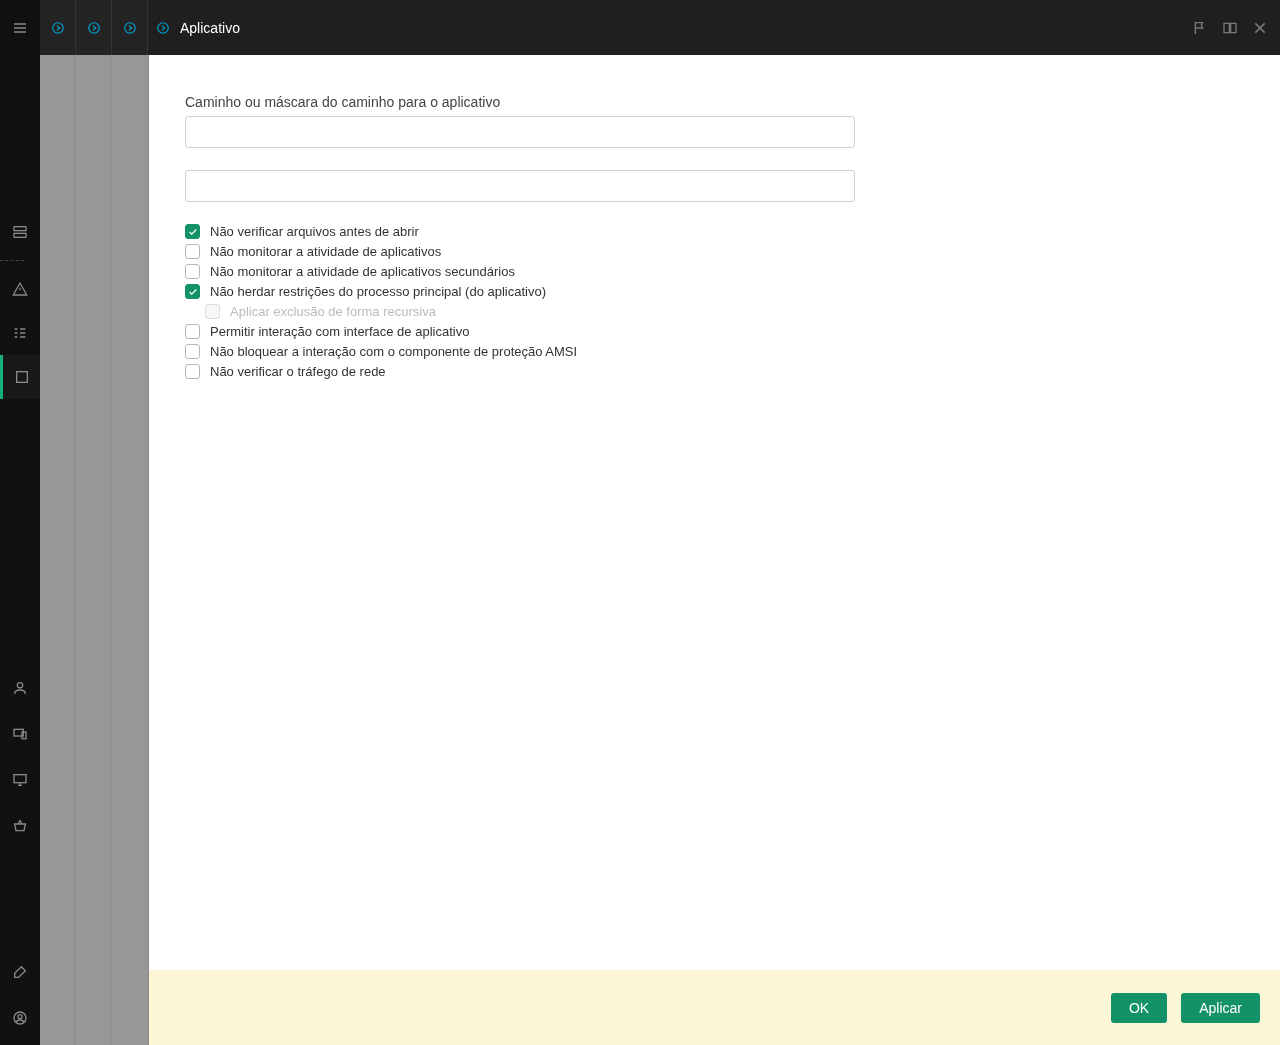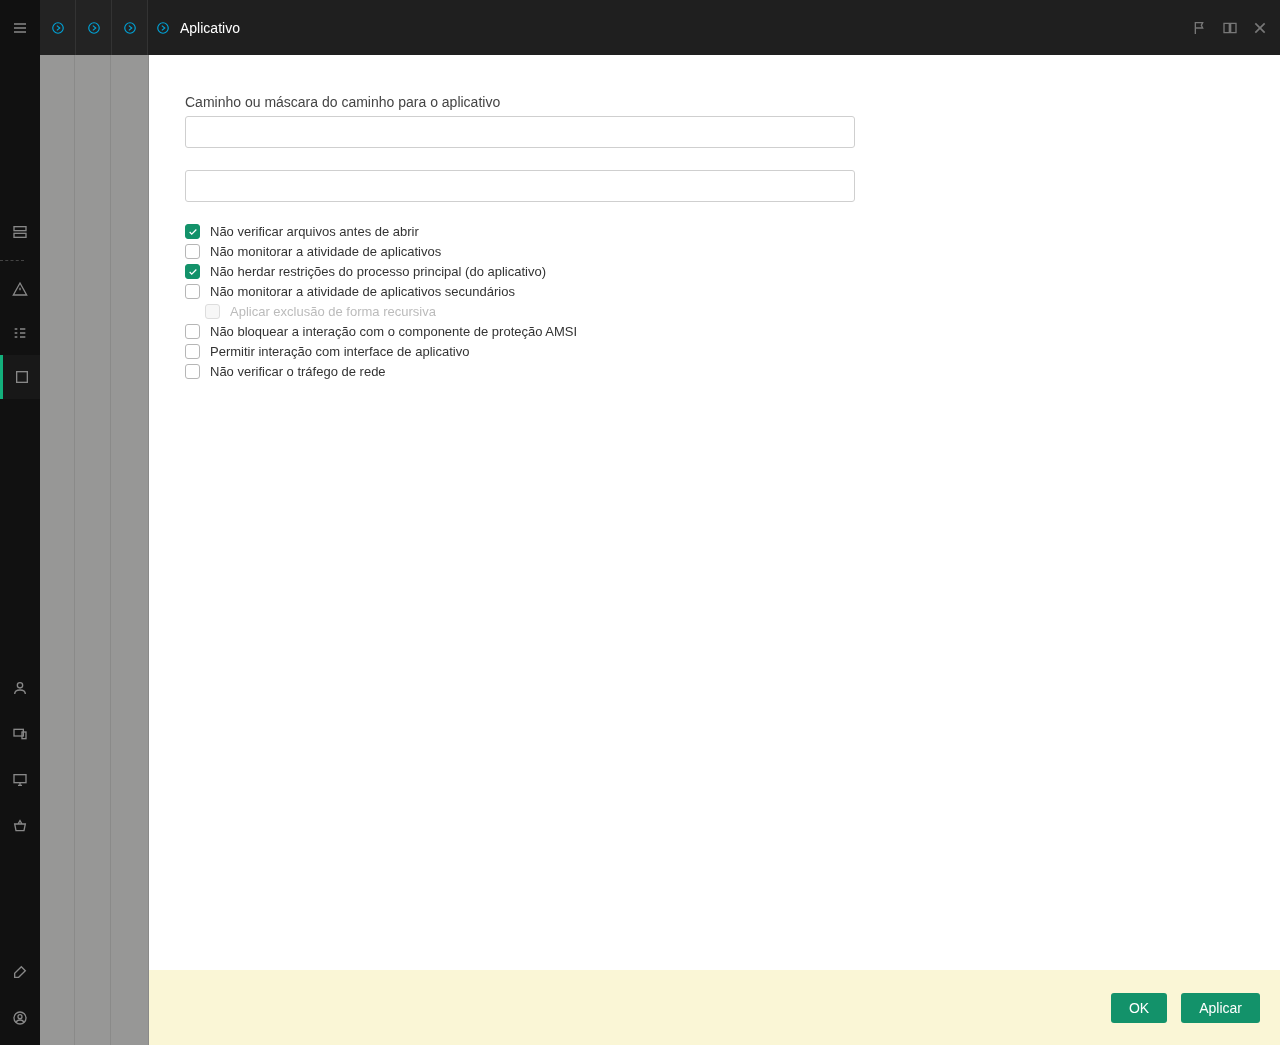--- a/index.html
+++ b/index.html
@@ -216,46 +216,46 @@
           </div>
           <span class="check-label">Não verificar arquivos antes de abrir</span>
         </div>
 
         <div class="check-row">
           <div class="check-box"></div>
           <span class="check-label">Não monitorar a atividade de aplicativos</span>
         </div>
 
         <div class="check-row">
+          <div class="check-box"></div>
+          <span class="check-label">Não monitorar a atividade de aplicativos secundários</span>
+        </div>
+
+        <div class="check-row">
           <div class="check-box checked">
             <svg viewBox="0 0 24 24">
                 <path d="M4 12l5 5L20 6"></path>
               </svg>
           </div>
           <span class="check-label">Não herdar restrições do processo principal (do aplicativo)</span>
         </div>
 
-        <div class="check-row">
-          <div class="check-box"></div>
-          <span class="check-label">Não monitorar a atividade de aplicativos secundários</span>
-        </div>
-
         <div class="check-row indent disabled">
           <div class="check-box"></div>
           <span class="check-label">Aplicar exclusão de forma recursiva</span>
         </div>
 
         <div class="check-row">
           <div class="check-box"></div>
+          <span class="check-label">Permitir interação com interface de aplicativo</span>
+        </div>
+
+        <div class="check-row">
+          <div class="check-box"></div>
           <span class="check-label">Não bloquear a interação com o componente de proteção AMSI</span>
-        </div>
-
-        <div class="check-row">
-          <div class="check-box"></div>
-          <span class="check-label">Permitir interação com interface de aplicativo</span>
         </div>
 
         <div class="check-row">
           <div class="check-box"></div>
           <span class="check-label">Não verificar o tráfego de rede</span>
         </div>
 
       </div>
     </div>
   </div>

